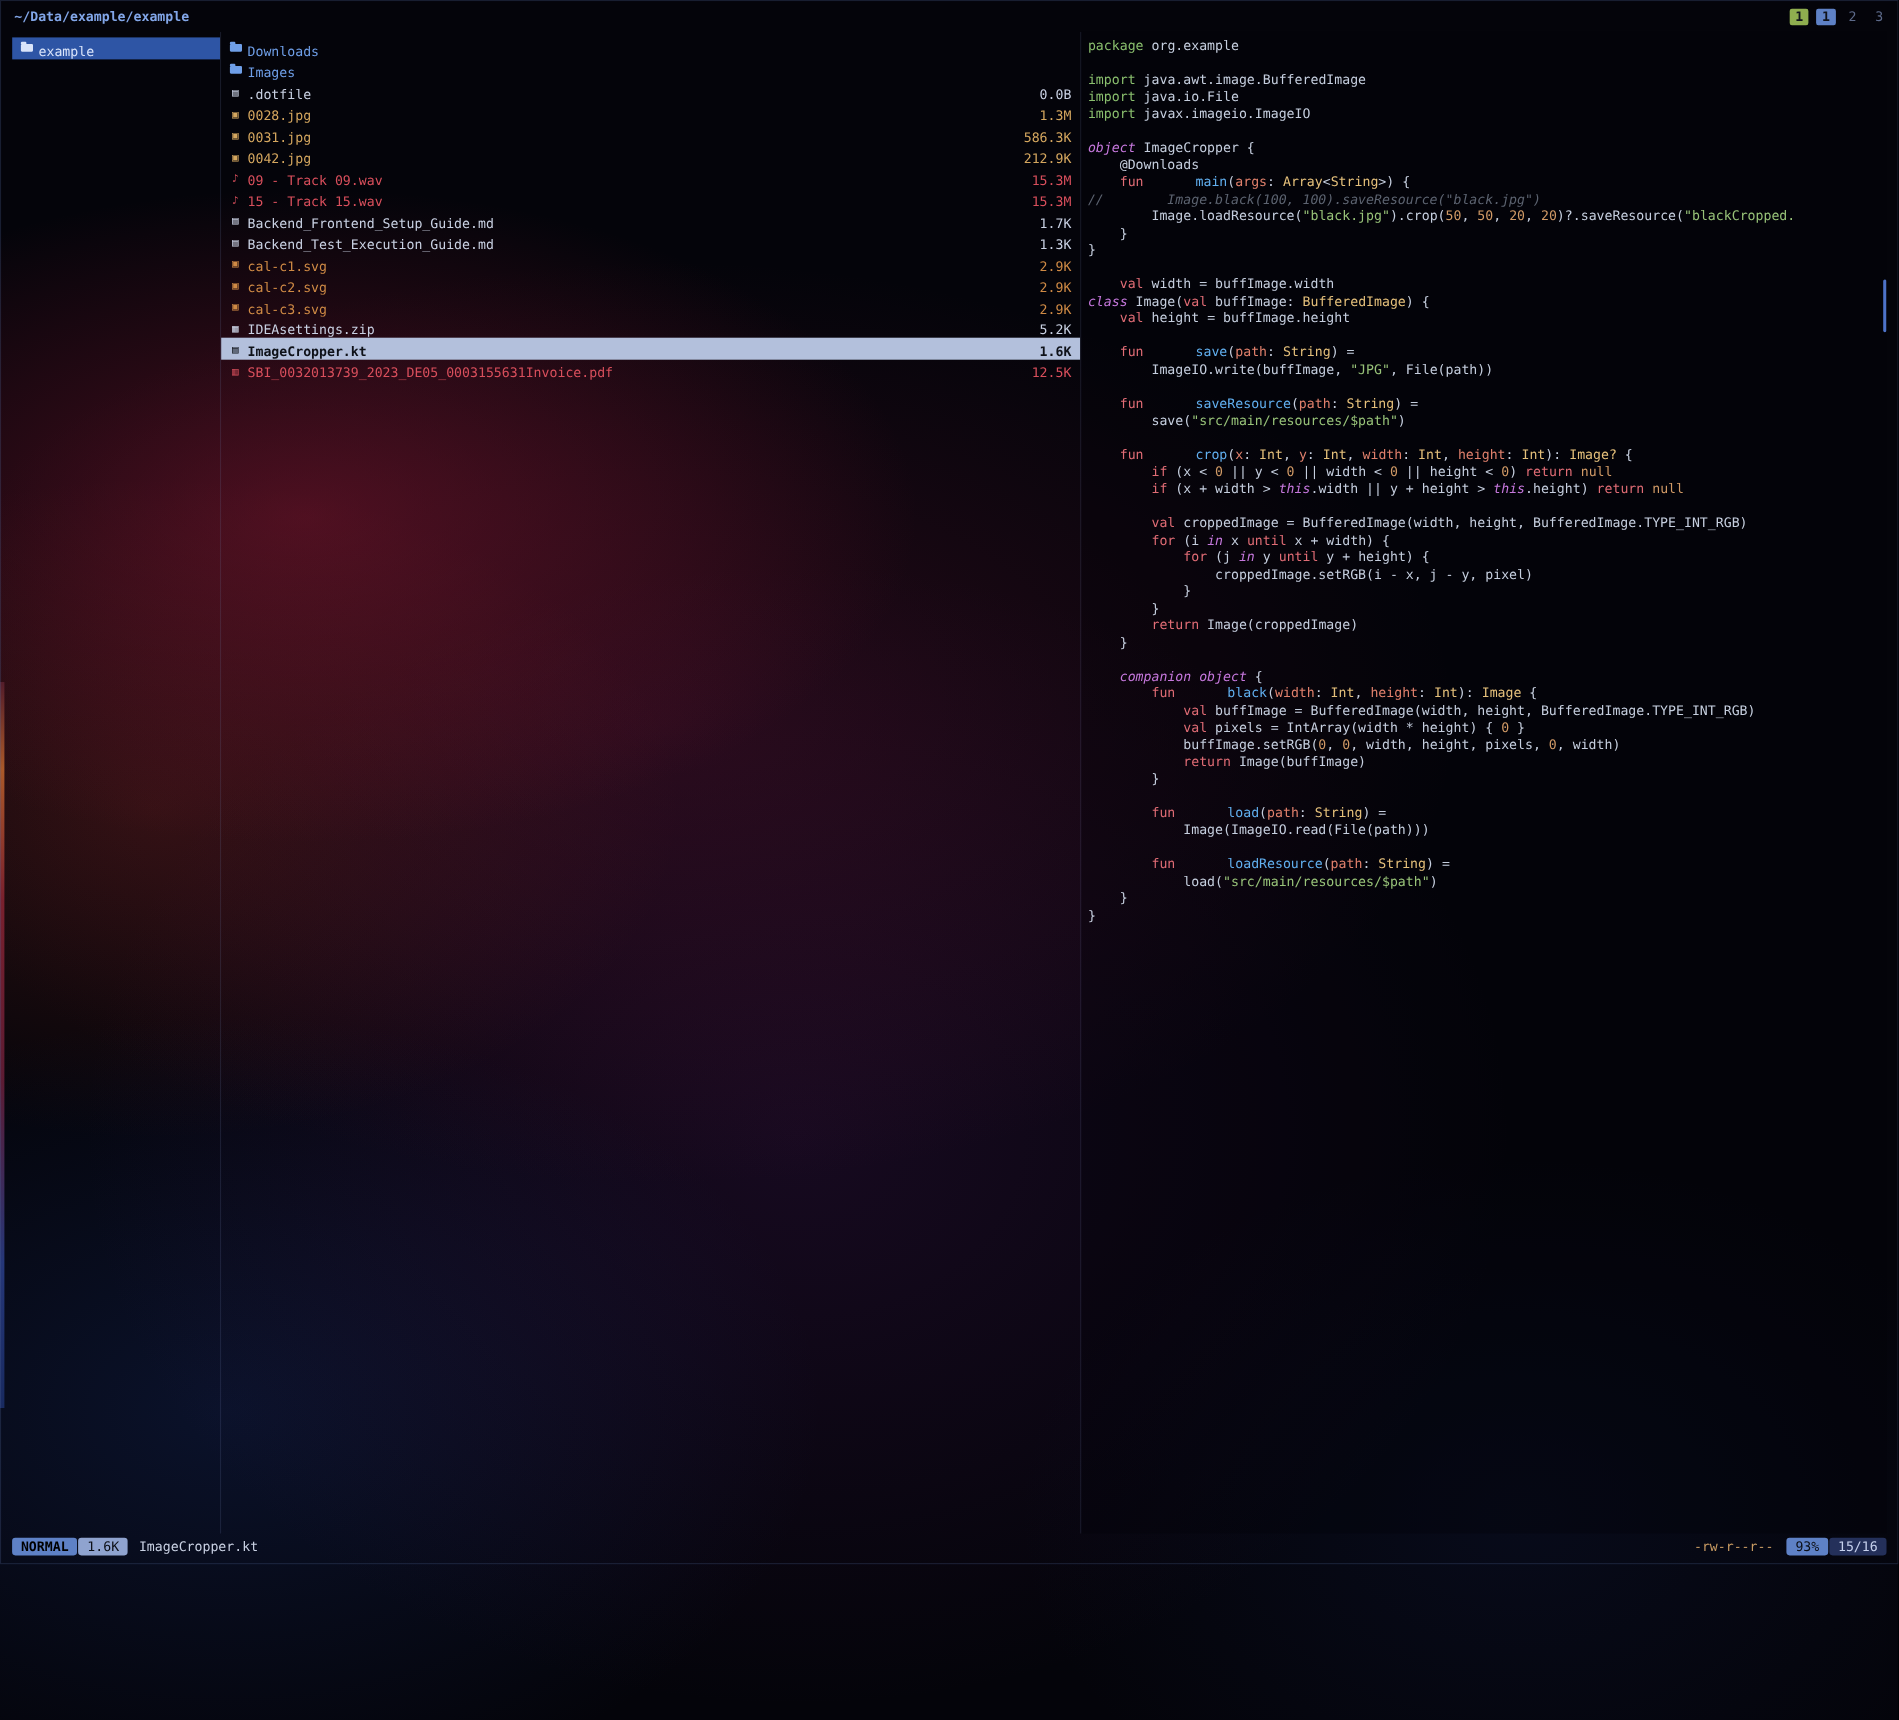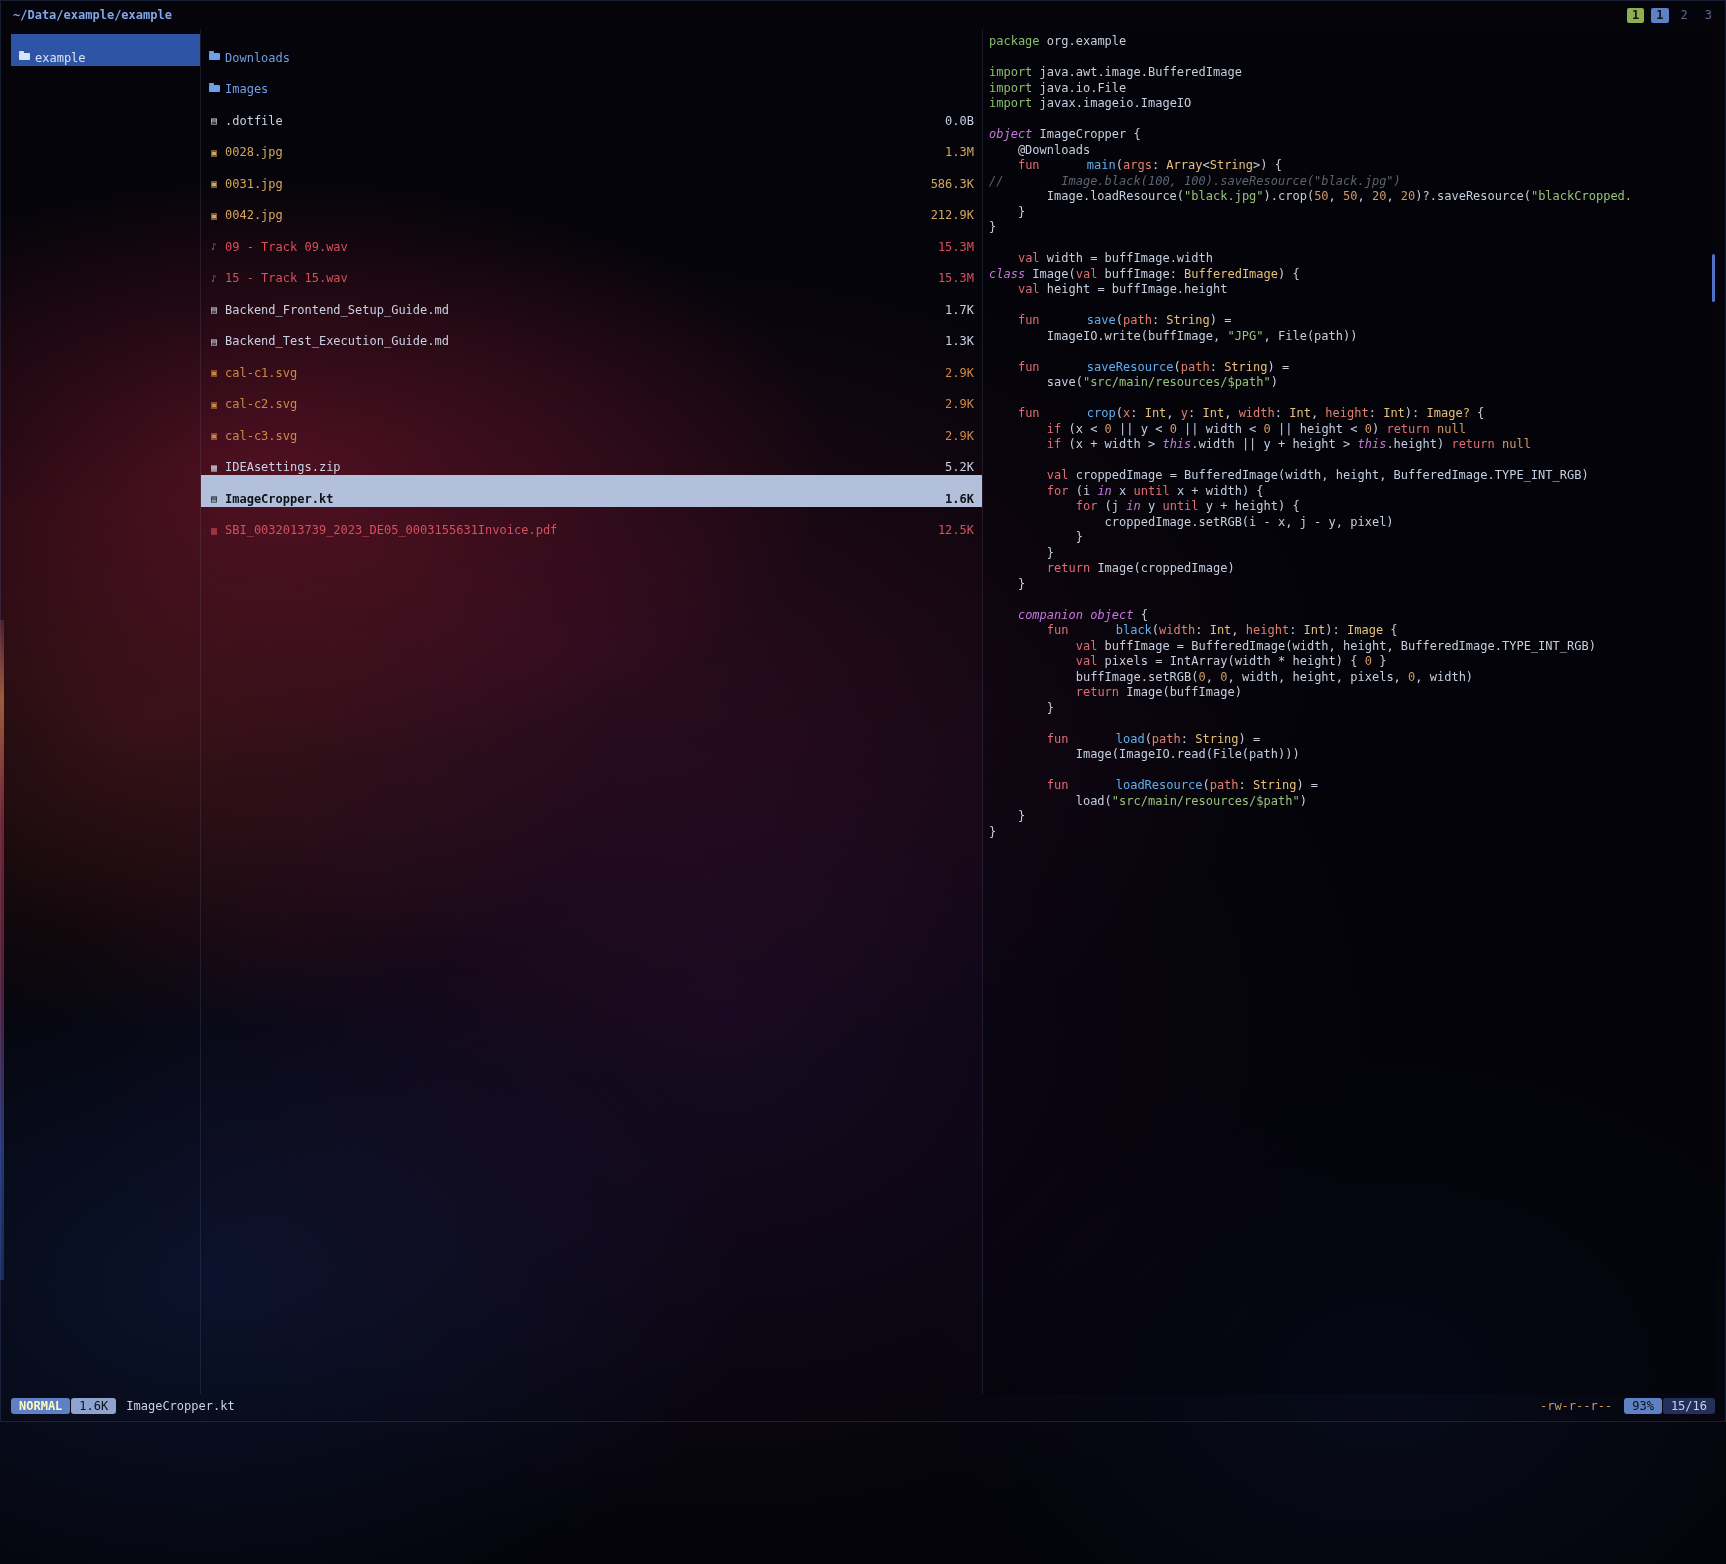--- a/index.html
+++ b/index.html
@@ -31,21 +31,21 @@
   .tab-blue{background:var(--accent,#5e81c6);color:#10131c;font-weight:bold;}
 
   
   .panes{position:absolute;top:28px;left:10px;right:10px;bottom:27px;display:flex;}
   .pane{padding-top:5px;box-sizing:border-box;overflow:hidden;}
   .pane-parent{width:190px;border-right:1px solid rgba(110,130,180,.18);}
   .pane-current{width:782px;border-right:1px solid rgba(110,130,180,.18);}
   .pane-preview{flex:1;position:relative;background:rgba(3,3,8,.35);}
 
   
-  .file-row,.parent-row{display:flex;align-items:center;height:15.5px;padding:16px 8px 0 6px;white-space:nowrap;}
+  .file-row,.parent-row{display:flex;align-items:flex-end;height:15.5px;padding:4px 8px 0 6px;white-space:nowrap;}
   .icon{width:14px;flex:0 0 14px;text-align:center;font-size:10px;line-height:15.5px;}
   .fname{margin-left:4px;overflow:hidden;text-overflow:clip;}
   .fsize{margin-left:auto;padding-left:10px;}
   .kind-folder{color:var(--folder,#6f9fe8);}
   .kind-image{color:var(--image-file,#d5a75f);}
   .kind-svg{color:var(--svg-file,#cf8a45);}
   .kind-audio{color:var(--audio-file,#d94f5c);}
   .kind-pdf{color:var(--pdf-file,#d94f5c);}
   .kind-file{color:var(--plain-file,#c9d1e3);}
   .file-row.selected{background:var(--selection-bg,#b3c0dc);color:var(--selection-fg,#0e1118);font-weight:600;}
@@ -65,21 +65,21 @@
   .tk-s{color:#98c379;}
   .tk-n{color:#d19a66;}
   .tk-c{color:#5c6370;font-style:italic;}
   .tk-p{color:#e0806c;}
   .preview-scrollbar{position:absolute;right:0;top:225px;width:3px;height:48px;background:#4d72c8;border-radius:2px;}
 
   
   .statusbar{position:absolute;left:10px;right:10px;bottom:7px;height:16px;display:flex;align-items:center;justify-content:space-between;}
   .sb-left,.sb-right{display:flex;align-items:center;}
   .badge{height:16px;line-height:16px;padding:0 8px;border-radius:3px;}
-  .badge.mode{background:var(--accent,#5e81c6);color:#fef9c3;font-weight:bold;margin-right:1px;}
+  .badge.mode{background:var(--accent,#5e81c6);color:#000000;font-weight:bold;margin-right:1px;}
   .badge.size{background:var(--size-badge-bg,#8fa3cf);color:#0c0f16;}
   .sb-filename{margin-left:10px;color:#c9d1e3;}
   .perms{color:var(--permissions,#c79a62);margin-right:12px;}
   .badge.pct{background:var(--accent,#5e81c6);color:#0c0f16;margin-right:1px;}
   .badge.pos{background:var(--position-badge-bg,#24305a);color:#c7d2ee;}
 </style>
 </head>
 <body>
 
 <div class="screen">

